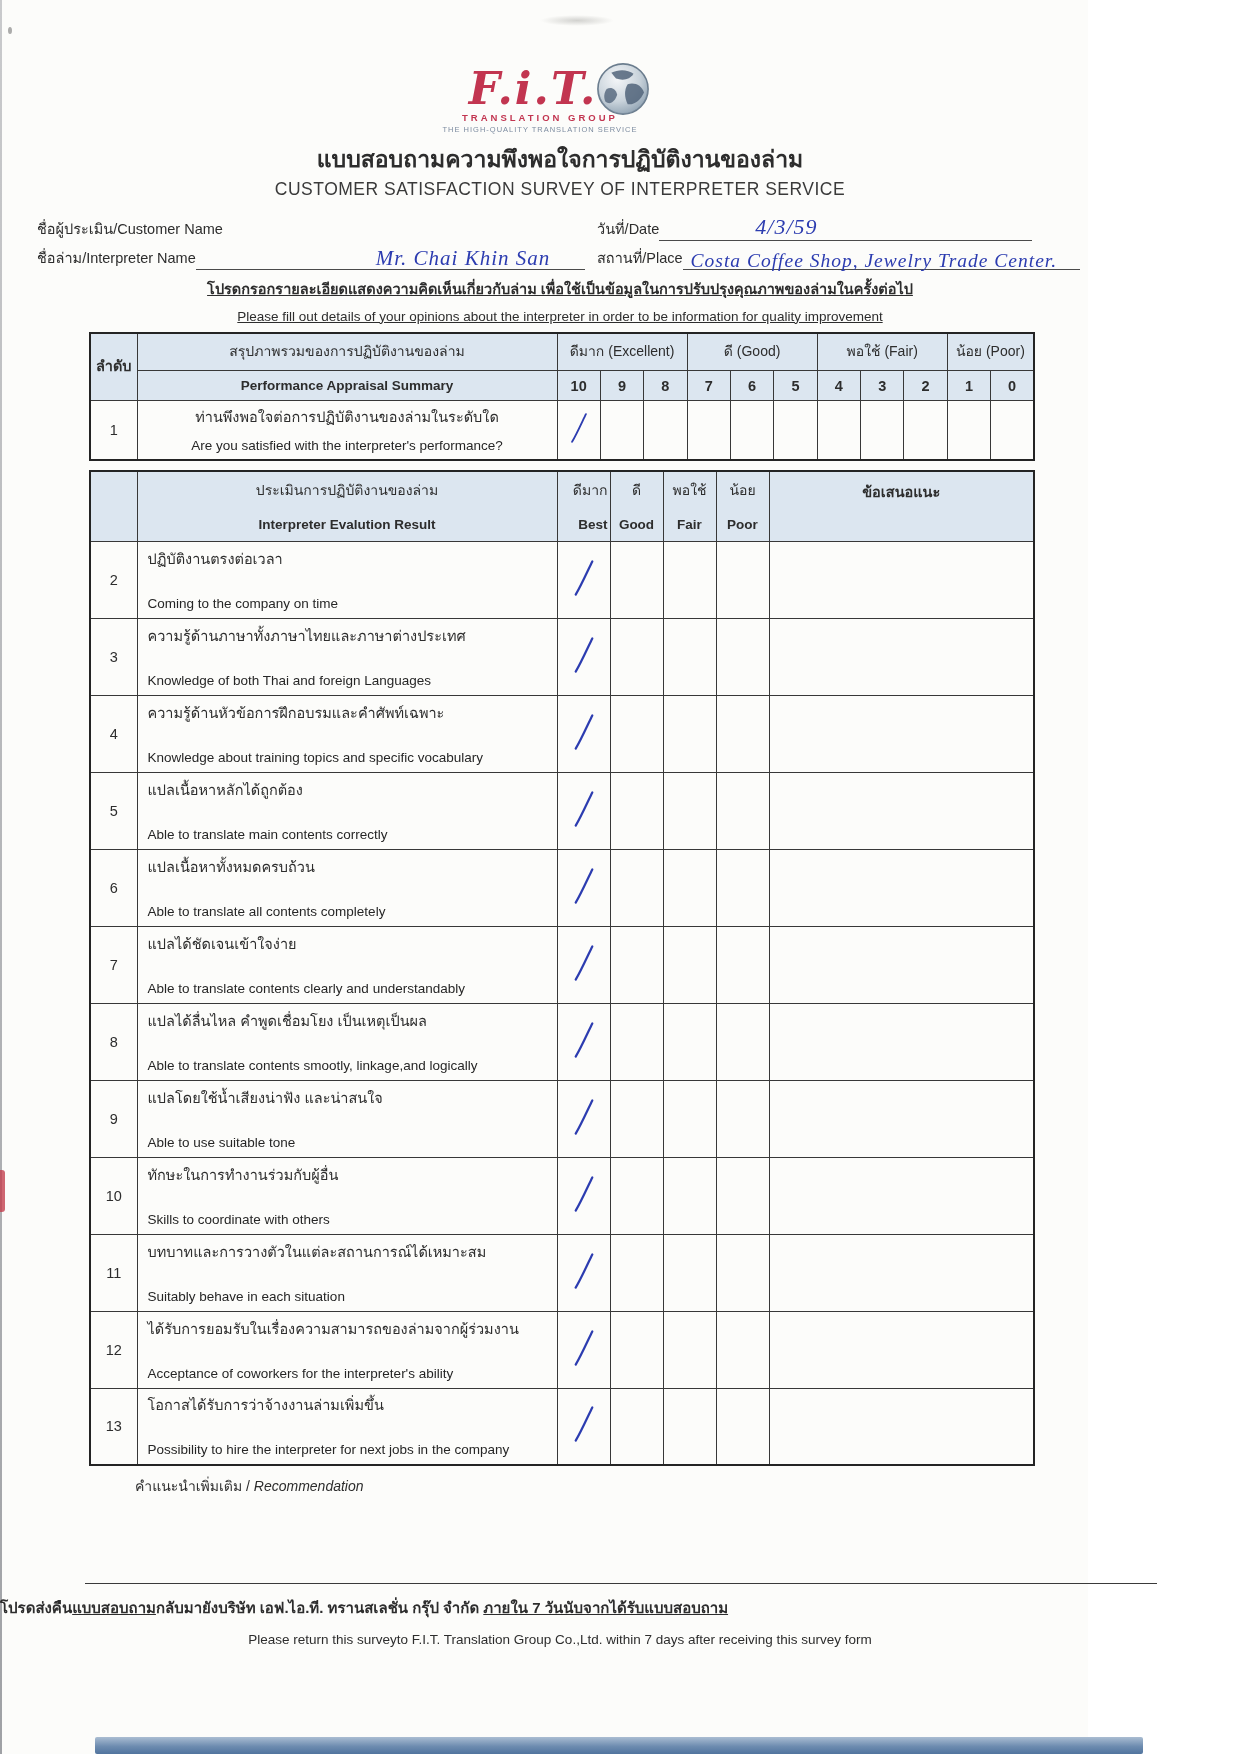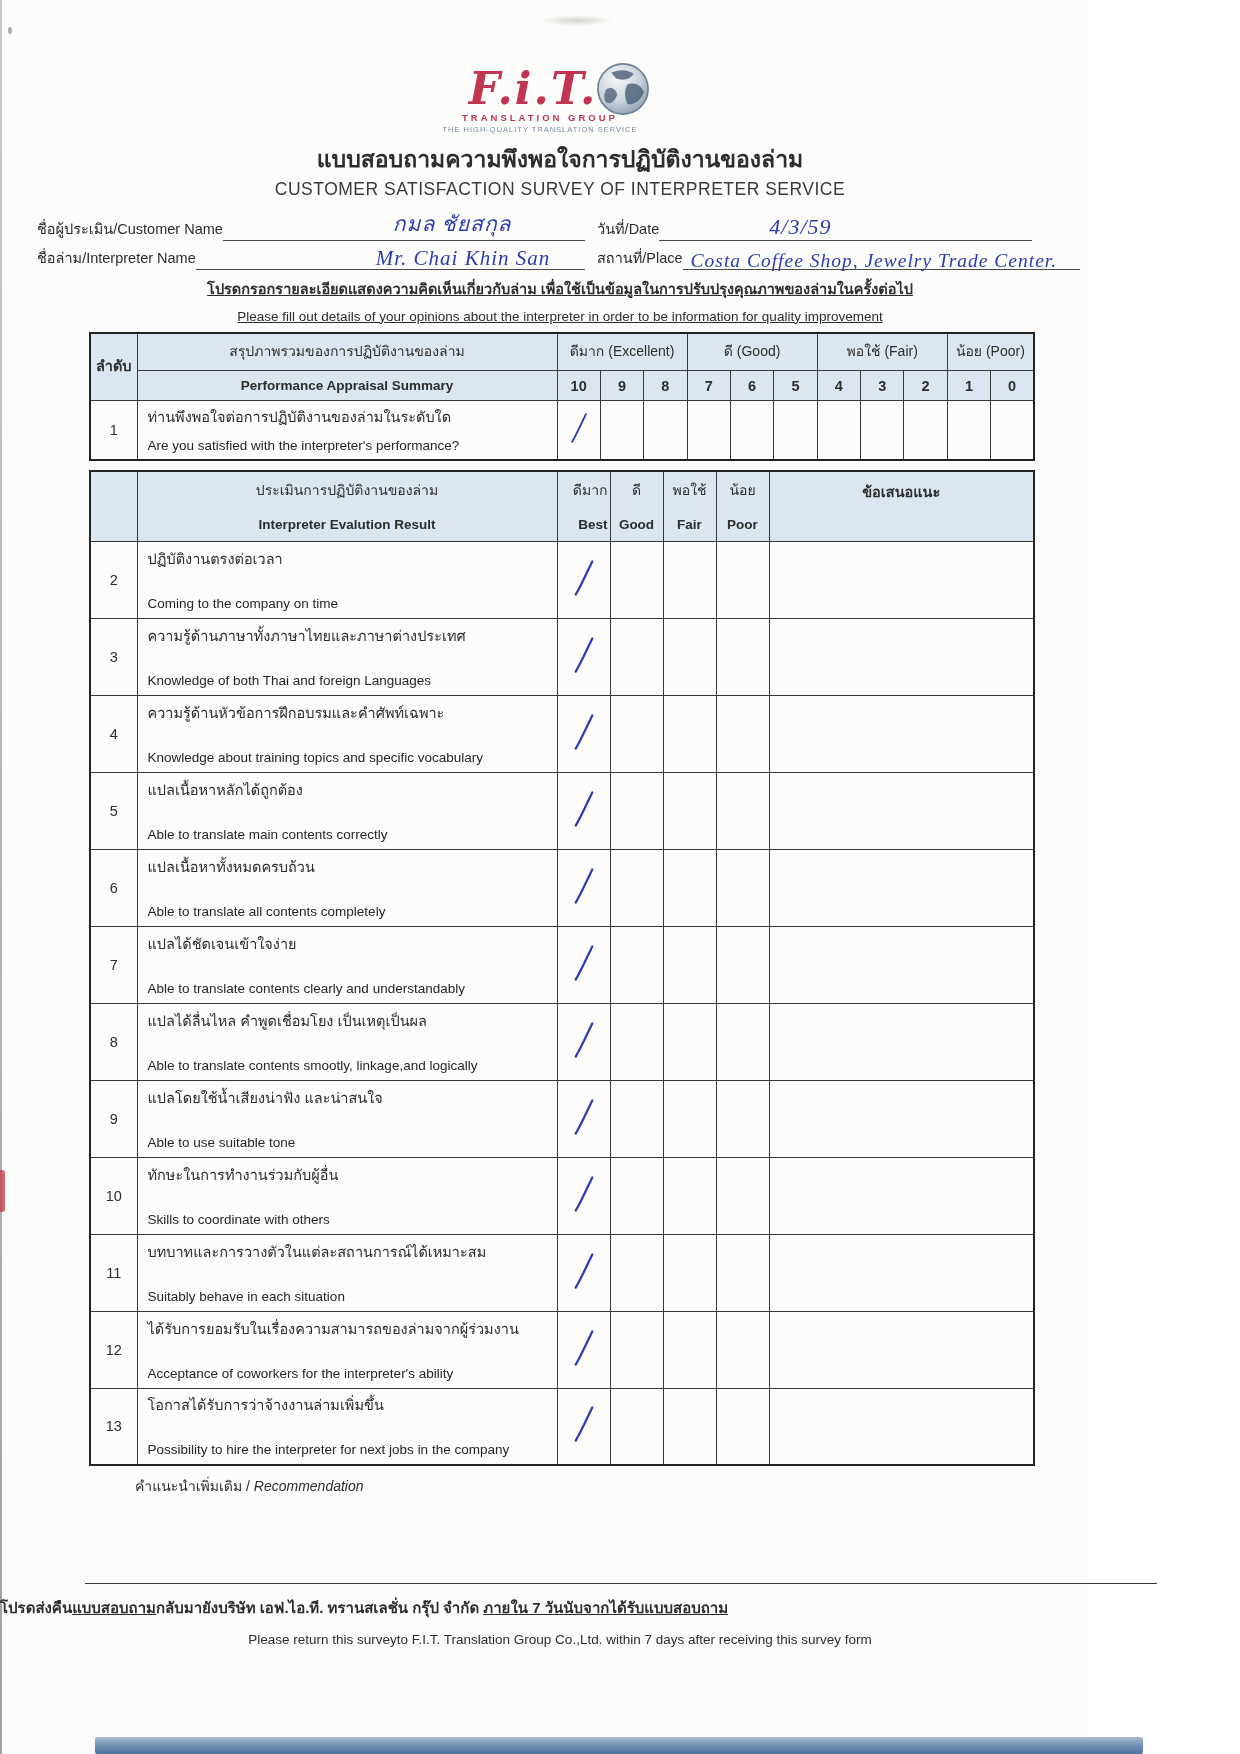--- a/index.html
+++ b/index.html
@@ -50,21 +50,21 @@
   .fg-left  { width:548px; }
   .fg-right { margin-left:12px; flex:1; }
   .fg-right.date  { margin-right:88px; }
   .fg-right.place { margin-right:40px; }
   .flabel { font-size:14.5px; white-space:nowrap; padding-bottom:1px; }
   .fline { flex:1; border-bottom:1.6px solid #4a4a4a; position:relative; height:26px; }
   .hw { position:absolute; bottom:0px; color:#2c3cb0; font-style:italic;
     font-family:cursive; font-size:21px; white-space:nowrap; letter-spacing:1px; }
   .hw-customer { left:170px; }
   .hw-interpreter { left:180px; bottom:-2px; }
-  .hw-date { left:110px; font-size:22px; }
+  .hw-date { left:96px; font-size:22px; }
   .hw-place { left:8px; font-size:19.5px; bottom:-3px; }
 
   
   .instr-th { text-align:center; margin-top:8px; font-size:14.5px; font-weight:bold;
     text-decoration:underline; line-height:1.6; }
   .instr-en { text-align:center; margin-top:8px; font-size:13.5px; text-decoration:underline; }
 
   
   table { border-collapse:collapse; table-layout:fixed; width:946px; margin-left:89px; }
   .t1 { margin-top:8px; }
@@ -72,21 +72,21 @@
   td { border:1.6px solid #383838; }
   .t1, .t2 { border:2.5px solid #242424; }
   .hdr td { background:#dce6f0; text-align:center; }
   .hdr-th { font-size:14px; font-weight:normal; line-height:1.5; }
   .hdr-en { font-size:13.5px; font-weight:bold; }
   .no-cell { text-align:center; font-size:14.5px; font-weight:bold; background:#dce6f0; line-height:1.5; }
   .score-num { text-align:center; font-size:14.5px; font-weight:bold; }
   .num { text-align:center; font-size:14.5px; vertical-align:middle; }
   .desc { padding:6px 10px; vertical-align:middle; }
   .cellv { display:flex; flex-direction:column; justify-content:space-between; }
-  .cv-t1 { min-height:46px; }
+  .cv-t1 { min-height:46px;text-align:center; }
   .cv-t2 { min-height:62px; }
   .desc .th-line { font-size:14.5px; line-height:1.45; }
   .desc .en-line { font-size:13.5px; color:#262626; }
   .score { text-align:center; vertical-align:middle; }
   .sugg-hd { vertical-align:top; text-align:center; padding-top:8px;
     background:#dce6f0; font-size:14.5px; font-weight:bold; }
   .rate-hd { padding:6px 2px; }
   .rate-hd .cellv { min-height:52px; align-items:center; }
   .tick { width:24px; height:42px; display:inline-block; }
   .tick path { stroke:#2c3cb0; stroke-width:2.4; fill:none; stroke-linecap:round; }
@@ -139,23 +139,20 @@
       <div class="logo-tag">THE HIGH-QUALITY TRANSLATION SERVICE</div>
     </div>
 
     <div class="title-th">แบบสอบถามความพึงพอใจการปฏิบัติงานของล่าม</div>
     <div class="title-en">CUSTOMER SATISFACTION SURVEY OF INTERPRETER SERVICE</div>
 
     <div class="fields">
       <div class="field-row">
         <div class="fg fg-left">
           <span class="flabel">ชื่อผู้ประเมิน/Customer Name</span>
-          <span class="fline">
-            <span class="hw hw-customer">กมล ชัยสกุล</span>
-          </span>
         </div>
         <div class="fg fg-right date">
           <span class="flabel">วันที่/Date</span>
           <span class="fline">
             <span class="hw hw-date">4/3/59</span>
           </span>
         </div>
       </div>
       <div class="field-row">
         <div class="fg fg-left">

